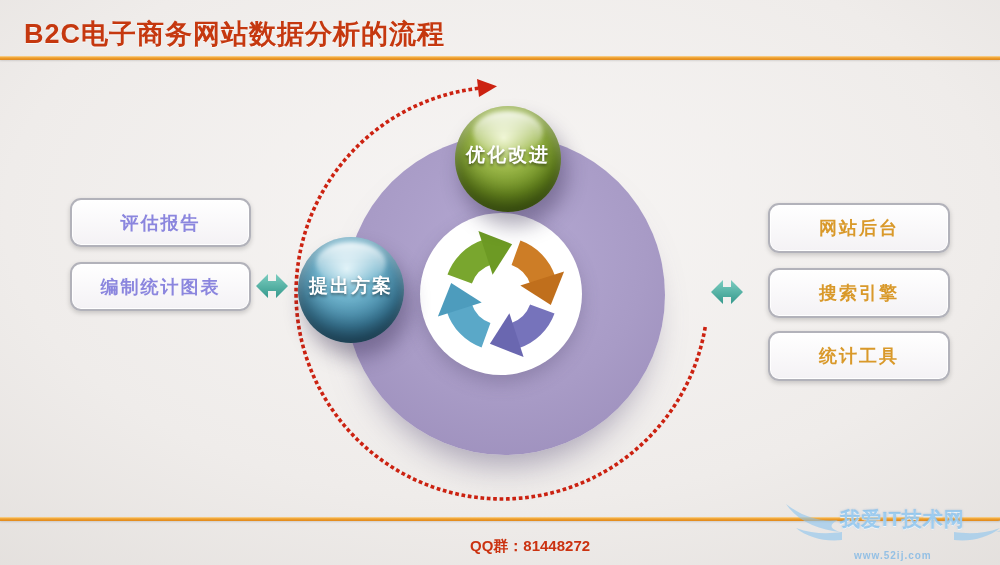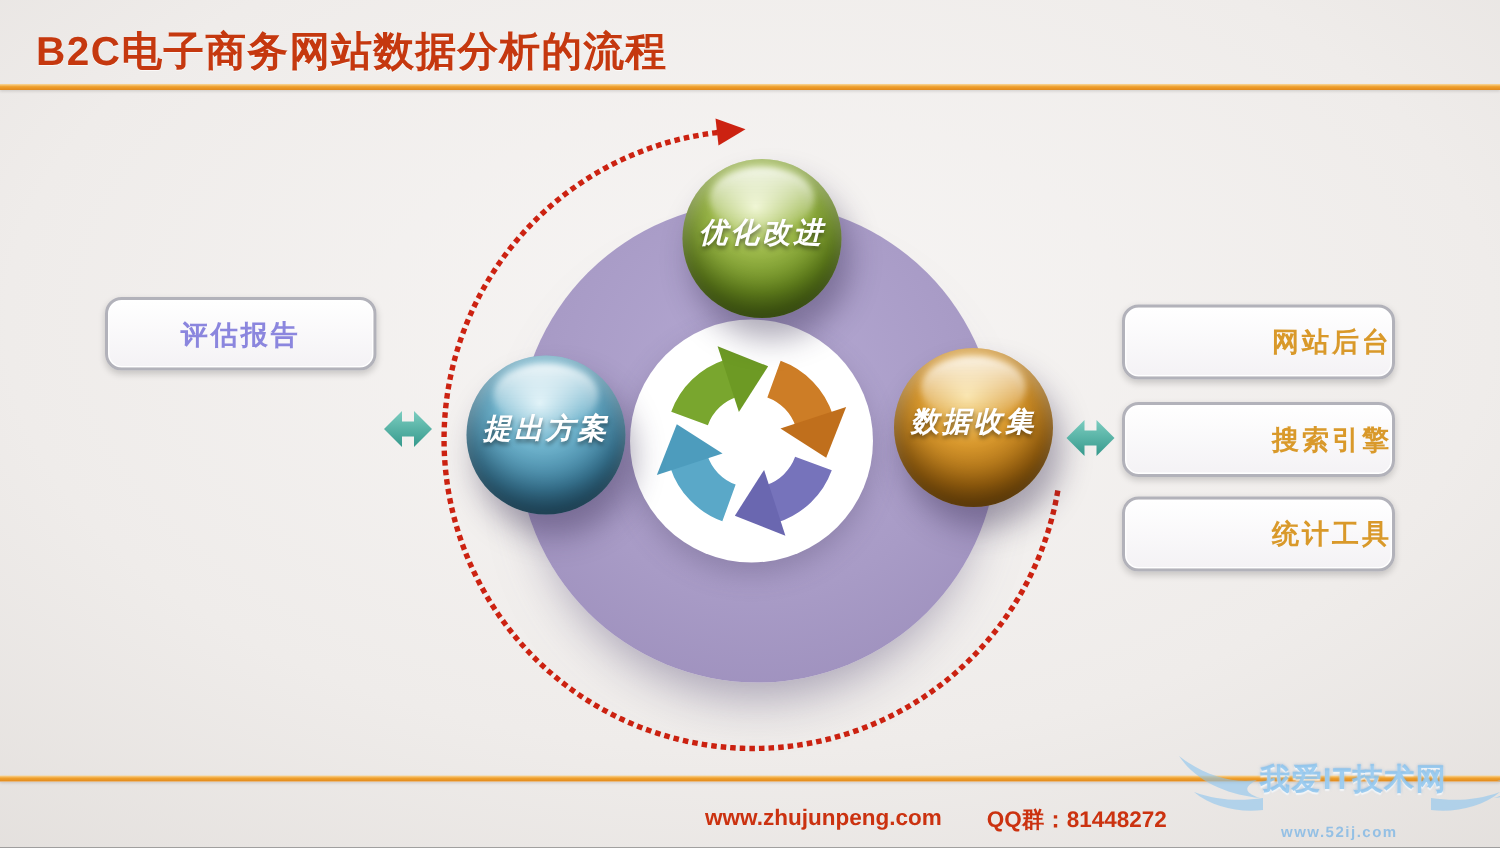--- a/index.html
+++ b/index.html
@@ -33,21 +33,21 @@
   }
   
   .pill{
     position:absolute;border:2px solid #b2b2ba;border-radius:11px;
     background:linear-gradient(180deg,#ffffff 0%,#f4f2f5 100%);
     box-shadow:0 2px 5px rgba(0,0,0,.18), inset 0 0 0 1px #fff;
     display:flex;align-items:center;justify-content:center;
     font-size:18px;font-weight:bold;letter-spacing:2px;
   }
   .pill.left{left:70px;width:177px;height:45px;color:#8b86de;}
-  .pill.right{left:748px;width:178px;height:46px;color:#d9992a;justify-content:flex-end;}
+  .pill.right{left:768px;width:178px;height:46px;color:#d9992a;}
   
   .big-circle{
     position:absolute;left:345px;top:135px;width:320px;height:320px;border-radius:50%;
     background:radial-gradient(circle at 50% 38%, #b5a9d3 0%, #a89bc6 55%, #998bb9 100%);
     box-shadow:0 24px 32px -14px rgba(110,100,135,.55);
   }
   .white-ring{
     position:absolute;left:420px;top:213px;width:162px;height:162px;border-radius:50%;
     background:#fff;box-shadow:0 8px 18px rgba(80,70,105,.30);
   }
@@ -59,29 +59,29 @@
                inset 0 -14px 22px rgba(0,0,0,.38),
                inset 0 6px 10px rgba(255,255,255,.35);
   }
   .sphere::before{
     content:"";position:absolute;left:17%;top:5%;width:66%;height:40%;border-radius:50%;
     background:linear-gradient(180deg,rgba(255,255,255,.85),rgba(255,255,255,0));
     filter:blur(2px);
   }
   .sphere .lbl{
     position:relative;font-size:19px;font-weight:bold;color:#fff;letter-spacing:2px;
-    text-shadow:0 2px 3px rgba(0,0,0,.45);transform:translateY(-4px);font-style:italic;
+    text-shadow:0 2px 3px rgba(0,0,0,.45);transform:translateY(-4px);
   }
   .sphere.top{left:455px;top:106px;
     background:radial-gradient(circle at 46% 30%, #e9f2c2 0%, #9cb84a 32%, #6b8d1f 62%, #3f5c0f 90%, #5a7a20 100%);}
   .sphere.right{left:596px;top:232px;
     background:radial-gradient(circle at 46% 30%, #f7da8d 0%, #d9992e 34%, #a96b10 64%, #6e4306 90%, #8a5a12 100%);}
   .sphere.bottom{left:459px;top:385px;
     background:radial-gradient(circle at 46% 28%, #cdd1f2 0%, #6b70c2 30%, #3a3f9e 60%, #191d5e 90%, #2b2f82 100%);}
-  .sphere.left{left:311px;top:237px;
+  .sphere.left{left:298px;top:237px;
     background:radial-gradient(circle at 46% 30%, #d3edf5 0%, #70b4cd 30%, #3d80a0 62%, #1d4a66 90%, #2e6080 100%);}
   .overlay{position:absolute;left:0;top:0;pointer-events:none;}
   
   .conn{position:absolute;width:34px;height:30px;}
   .conn.l{left:255px;top:271px;}
   .conn.r{left:710px;top:277px;}
   
   .watermark{position:absolute;left:782px;top:498px;width:218px;height:62px;pointer-events:none;}
   .watermark svg{position:absolute;left:0;top:0;}
   .wm-text{
@@ -132,29 +132,29 @@
           <path d="M -41.3 -15.0 A 44 44 0 0 1 -13.6 -41.8" fill="none" stroke="#5aa8c8" stroke-width="26"></path>
           <polygon points="-8.4,-19.3 -22.6,-63.1 11.1,-49.8" fill="#4d9cbd"></polygon>
         </g>
       </g>
     </svg>
   </div>
 
   <div class="sphere top">
     <span class="lbl">优化改进</span>
   </div>
-  <div class="sphere right">
-    <span class="lbl">数据收集</span>
-  </div>
   <div class="sphere left">
     <span class="lbl">提出方案</span>
   </div>
 
   <div class="pill left" style="top:198px">
     <span>评估报告</span>
+  </div>
+  <div class="pill left" style="top:262px">
+    <span>编制统计图表</span>
   </div>
 
   <div class="pill right" style="top:203px">
     <span>网站后台</span>
   </div>
   <div class="pill right" style="top:268px">
     <span>搜索引擎</span>
   </div>
   <div class="pill right" style="top:331px">
     <span>统计工具</span>
@@ -169,21 +169,20 @@
     </defs>
     <polygon points="1,15 13,3 13,10 21,10 21,3 33,15 21,27 21,20 13,20 13,27" fill="url(#tg)"></polygon>
   </svg>
   <svg class="conn r" viewBox="0 0 34 30">
     <polygon points="1,15 13,3 13,10 21,10 21,3 33,15 21,27 21,20 13,20 13,27" fill="url(#tg)"></polygon>
   </svg>
 
   <div class="rule bottom"></div>
   <div class="footerbar"></div>
   <div class="footer-row">
-    <span>www.zhujunpeng.com</span>
     <span>QQ群：81448272</span>
   </div>
 
   <div class="watermark">
     <svg width="218" height="62" viewBox="0 0 218 62">
       <g fill="rgba(140,196,238,.6)">
         <path d="M58,34 C38,32 16,24 4,6 C22,20 40,24 56,22 C48,26 46,30 58,34 Z"></path>
         <path d="M60,42 C44,44 26,40 14,30 C30,36 46,36 60,34 Z"></path>
         <path d="M162,34 C182,32 204,24 216,6 C198,20 180,24 164,22 C172,26 174,30 162,34 Z" transform="translate(52,0) scale(1,1)"></path>
         <path d="M160,42 C176,44 194,40 206,30 C190,36 174,36 160,34 Z" transform="translate(12,0)"></path>

